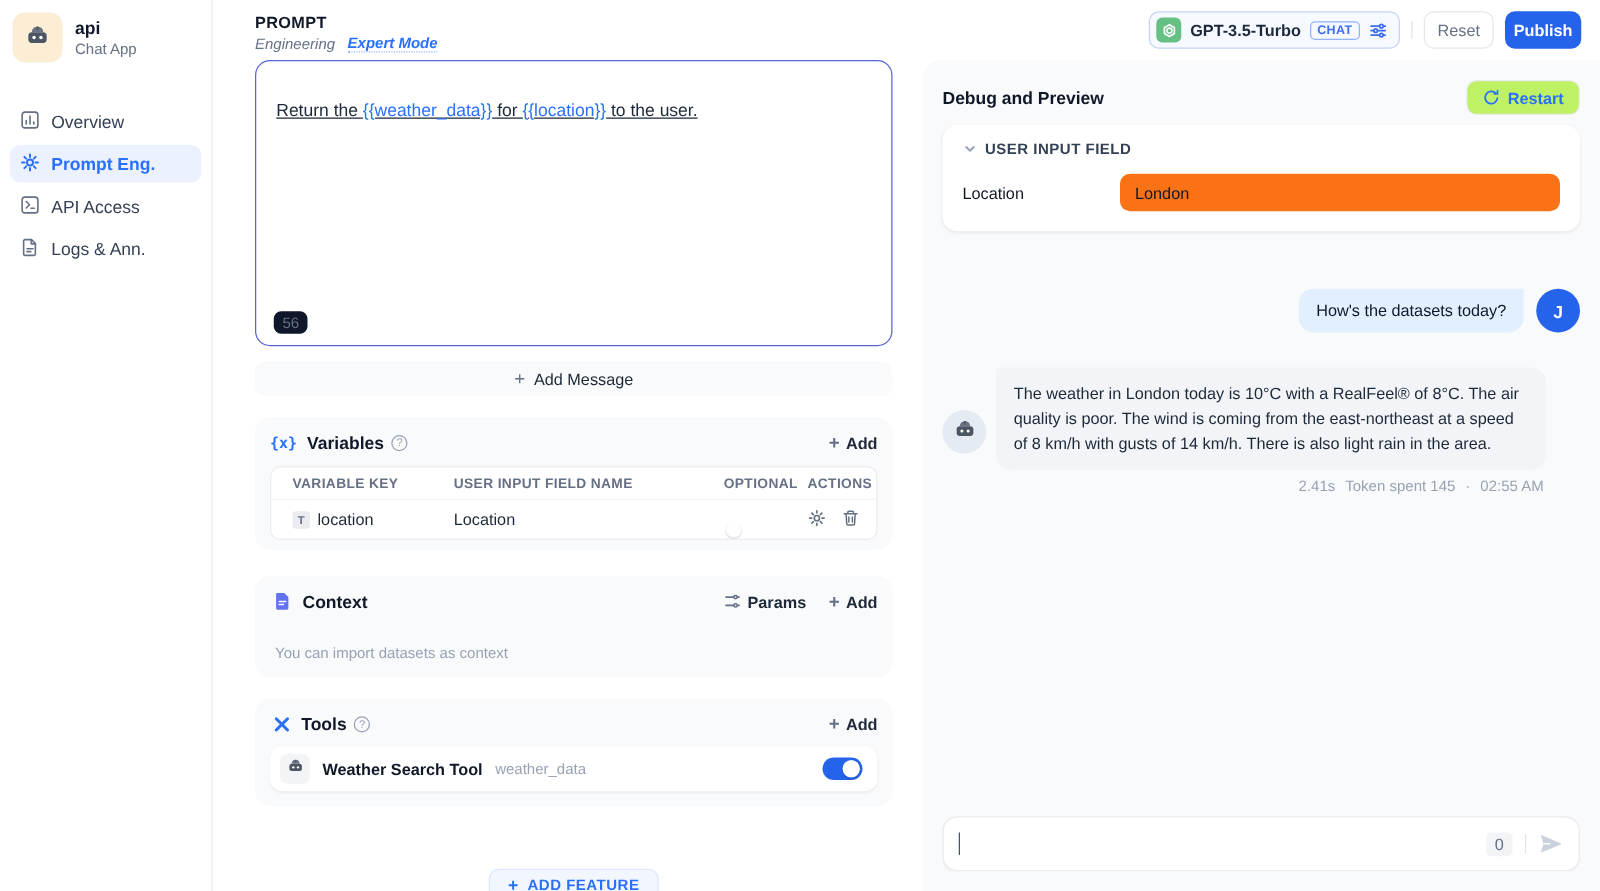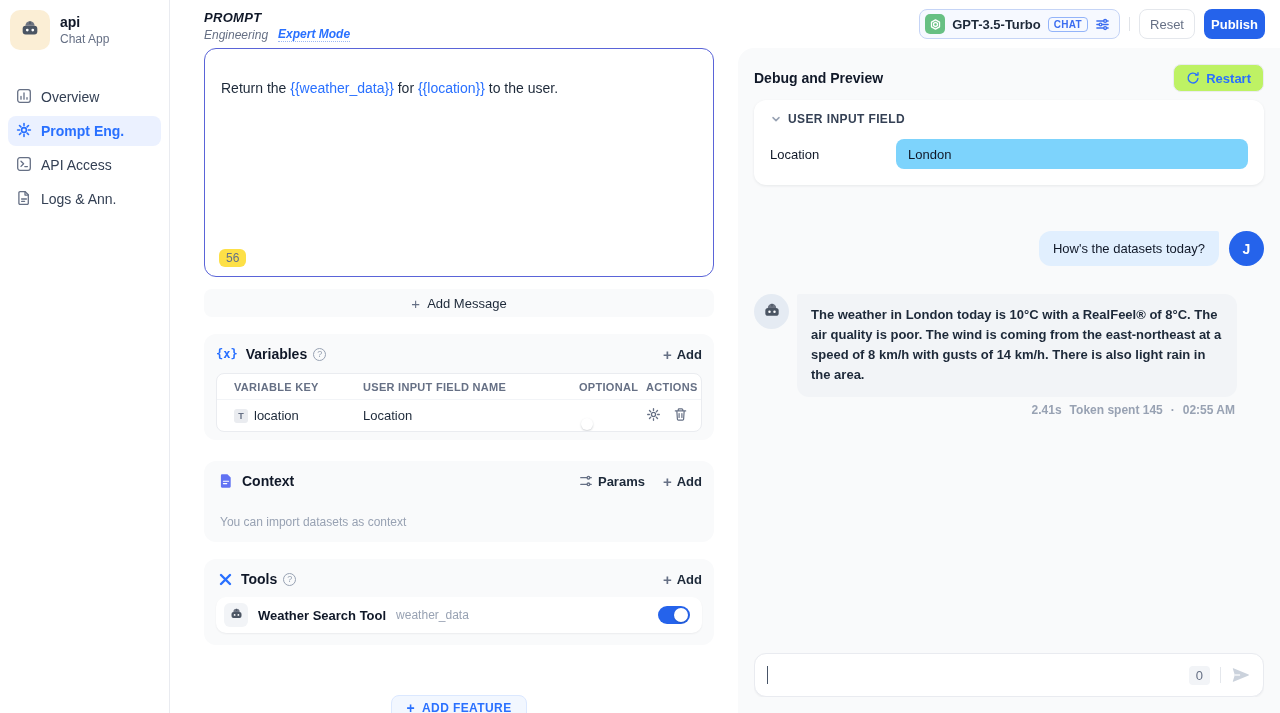--- a/index.html
+++ b/index.html
@@ -12,40 +12,40 @@
   .app-name { font-size:14px; font-weight:bold; color:#101828; }
   .app-type { font-size:12px; color:#667085; margin-top:2px; }
   .nav { margin-top:22px; padding:0 8px; }
   .nav-item { height:30px; margin-bottom:4px; display:flex; align-items:center; gap:9px; padding:0 8px; border-radius:8px; font-size:14px; color:#344054; cursor:pointer; }
   .nav-item svg { color:#667085; flex:none; }
   .nav-item.active { background:#ebf1ff; color:#2970ff; font-weight:bold; }
   .nav-item.active svg { color:#2970ff; }
 
   
   .page-title { position:absolute; left:204px; top:10px; }
-  .pt-1 { font-size:13px; font-weight:bold; font-style:italic; color:#101828; letter-spacing:.3px; }
+  .pt-1 { font-size:13px; font-weight:bold; color:#101828; letter-spacing:.3px; }
   .pt-2 { font-size:12px; font-style:italic; color:#667085; margin-top:2px; display:flex; gap:10px; align-items:center; }
   .mode-link { color:#2970ff; font-weight:bold; border-bottom:1px dotted #9cb8f5; cursor:pointer; }
   .header-right { position:absolute; right:15px; top:9px; display:flex; align-items:center; gap:9px;justify-content:space-between; }
   .model-chip { display:flex; align-items:center; gap:7px; height:30px; padding:0 9px 0 5px; background:#f6f9ff; border:1px solid #c5d4f6; border-radius:8px; cursor:pointer; }
   .openai-badge { width:20px; height:20px; border-radius:5px; background:#67c083; display:flex; align-items:center; justify-content:center; }
   .model-name { font-size:13px; font-weight:bold; color:#1d2939; }
   .chat-badge { font-size:10px; font-weight:bold; color:#3c6df0; border:1px solid #93b4f9; border-radius:4px; padding:1px 5px; letter-spacing:.3px; }
   .hdr-divider { width:1px; height:14px; background:#e0e3e8; }
   .btn { height:30px; border-radius:8px; font-size:13px; display:flex; align-items:center; justify-content:center; cursor:pointer; }
   .btn-reset { width:56px; background:#fff; border:1px solid #e4e7ec; color:#667085; }
   .btn-publish { width:61px; background:#2563eb; color:#fff; font-weight:bold; }
 
   
   .main { position:absolute; left:204px; top:48px; width:510px; }
   .editor-card { position:relative; height:229px; background:#fff; border:1.5px solid #5a64d8; border-radius:12px; padding:14px 16px; }
   .editor-role { display:flex; align-items:center; gap:5px; font-size:12px; font-weight:bold; letter-spacing:.5px; color:#344054; }
-  .editor-text { margin-top:15px; font-size:14px; color:#1d2939; line-height:1.5; }
+  .editor-text { margin-top:15px; font-size:14px; color:#1d2939; line-height:1.5;text-decoration:underline; }
   .var-token { color:#2970ff; }
-  .char-badge { position:absolute; left:14px; bottom:9px; background:#fde047; color:#667085; font-size:12px; padding:2px 7px; border-radius:6px; }
+  .char-badge { position:absolute; left:14px; bottom:9px; background:#0f172a; color:#667085; font-size:12px; padding:2px 7px; border-radius:6px; }
   .add-msg { margin-top:12px; height:28px; background:#f9fafb; border-radius:8px; display:flex; align-items:center; justify-content:center; gap:7px; font-size:13px; color:#1d2939; cursor:pointer; }
   .plus { font-size:15px; color:#667085; line-height:1; }
 
   .section { margin-top:17px; background:#f9fafb; border-radius:12px; padding:10px 12px 8px; }
   .sec-head { display:flex; align-items:center; height:20px; }
   .sec-title { font-size:14px; font-weight:bold; color:#101828; margin:0 6px 0 8px; }
   .help-circle { width:13px; height:13px; border-radius:50%; border:1px solid #98a2b3; color:#98a2b3; font-size:9px; display:flex; align-items:center; justify-content:center; }
   .sec-actions { margin-left:auto; display:flex; align-items:center; gap:18px; }
   .sec-btn { display:flex; align-items:center; gap:5px; font-size:13px; font-weight:bold; color:#1d2939; cursor:pointer; }
   .vx-icon { font-family:"DejaVu Sans Mono", monospace; font-size:12px; font-weight:bold; color:#2970ff; }
@@ -82,27 +82,27 @@
   
   .debug { position:absolute; left:738px; top:48px; right:0; bottom:0; background:#f9fafb; border-top-left-radius:16px; padding:16px; display:flex; flex-direction:column; }
   .dbg-head { display:flex; align-items:center; height:28px; margin-bottom:8px; }
   .dbg-title { font-size:14px; font-weight:bold; color:#101828; }
   .btn-restart { margin-left:auto; height:28px; padding:12px 12px; background:#bef264; border:1px solid #eaecf0; border-radius:8px; display:flex; align-items:center; gap:6px; font-size:13px; font-weight:bold; color:#2970ff; cursor:pointer; }
 
   .input-card { background:#fff; border-radius:12px; box-shadow:0 1px 3px rgba(16,24,40,.08); padding:12px 16px 16px; }
   .uif-head { display:flex; align-items:center; gap:6px; font-size:12px; font-weight:bold; letter-spacing:.4px; color:#344054; }
   .uif-row { margin-top:13px; display:flex; align-items:center; }
   .uif-label { width:126px; font-size:13px; color:#101828; }
-  .uif-input { flex:1; height:30px; background:#7dd3fc; border:none; border-radius:8px; padding:0 12px; font-size:13px; color:#101828; font-family:"Liberation Sans", sans-serif; }
+  .uif-input { flex:1; height:30px; background:#f97316; border:none; border-radius:8px; padding:0 12px; font-size:13px; color:#101828; font-family:"Liberation Sans", sans-serif; }
 
   .chat { flex:1; display:flex; flex-direction:column; overflow:hidden; }
   .msg-user { margin-top:46px; display:flex; justify-content:flex-end; align-items:flex-start; gap:10px; }
   .bubble-user { background:#e1effe; border-radius:12px 2px 12px 12px; padding:10px 14px; font-size:13px; color:#101828; }
   .avatar-user { width:35px; height:35px; border-radius:50%; background:#2563eb; color:#fff; font-size:14px; font-weight:bold; display:flex; align-items:center; justify-content:center; flex:none; }
-  .msg-bot { margin-top:28px; display:flex; align-items:flex-start; gap:8px;font-weight:bold; }
+  .msg-bot { margin-top:28px; display:flex; align-items:center; gap:8px; }
   .avatar-bot { width:35px; height:35px; border-radius:50%; background:#e5ebf3; display:flex; align-items:center; justify-content:center; flex:none; }
   .bubble-bot { background:#f2f4f7; border-radius:2px 12px 12px 12px; padding:11px 14px; font-size:13px; line-height:1.55; color:#1d2939; max-width:440px; }
   .msg-meta { margin-top:6px; display:flex; justify-content:flex-end; gap:8px; font-size:12px; color:#98a2b3; padding-right:2px; }
 
   .chat-input { margin-top:auto; height:44px; background:#fff; border:1px solid #e9ebf0; border-radius:12px; box-shadow:0 1px 2px rgba(16,24,40,.05); display:flex; align-items:center; padding:0 12px; gap:10px; }
   .caret { width:1px; height:18px; background:#475467; }
   .chat-field { flex:1; border:none; outline:none; font-size:13px; font-family:"Liberation Sans", sans-serif; color:#101828; background:transparent; }
   .count-badge { background:#f2f4f7; border-radius:4px; padding:2px 7px; font-size:13px; color:#667085; }
   .ci-divider { width:1px; height:16px; background:#e4e7ec; }
 </style>

